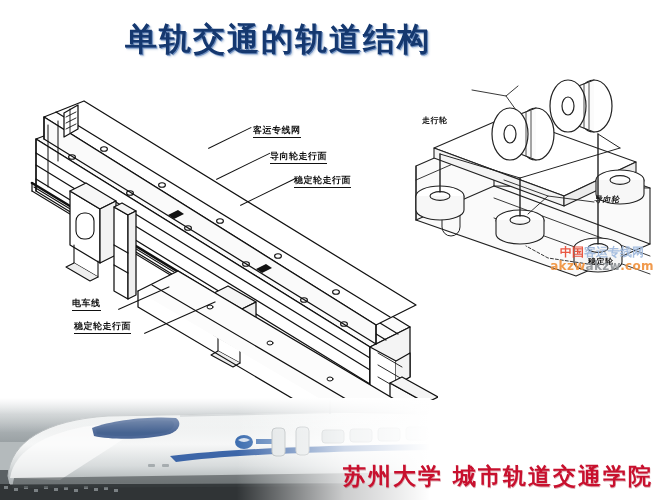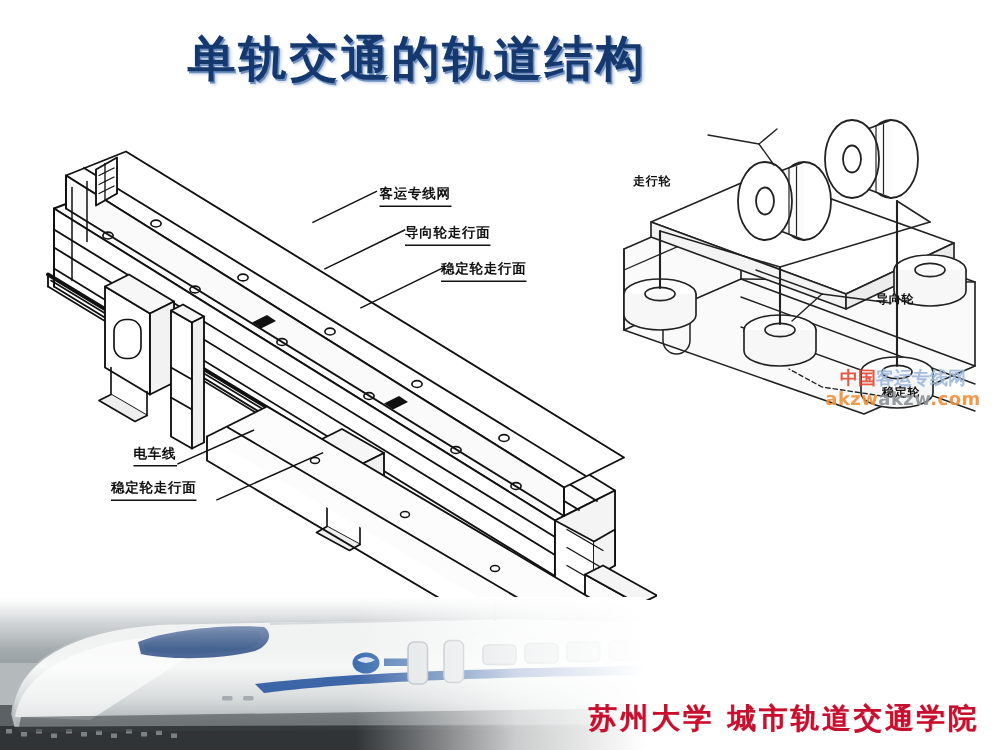--- a/index.html
+++ b/index.html
@@ -91,21 +91,21 @@
        #b9bfc1 0%, #cfd4d5 18%, #e7eaea 40%, #f2f3f3 60%,
        #8f9698 78%, #4d5254 88%, #2c3032 100%);
   }
 
   
   #footer {
     position: absolute;
     right: 14px;
     bottom: 8px;
     font-family: "DejaVu Serif", "Liberation Serif", serif;
-    font-size: 19px;
+    font-size: 23px;
     font-weight: bold;
     color: #c8102e;
     letter-spacing: 2px;
     white-space: nowrap;
     text-shadow: .5px .5px 0 rgba(160,20,40,.35);
   }
 
   
   #watermark {
     position: absolute;
@@ -254,21 +254,21 @@
     <div class="lbl" style="left:235px; top:30px;">客运专线网</div>
     <div class="leader" style="left:190px; top:53px; width:48px; transform:rotate(-26deg);"></div>
 
     <div class="lbl" style="left:252px; top:56px;">导向轮走行面</div>
     <div class="leader" style="left:198px; top:84px; width:60px; transform:rotate(-26deg);"></div>
 
     <div class="lbl" style="left:276px; top:80px;">稳定轮走行面</div>
     <div class="leader" style="left:222px; top:110px; width:62px; transform:rotate(-26deg);"></div>
 
     
-    <div class="lbl" style="left:71px; top:203px;">电车线</div>
+    <div class="lbl" style="left:54px; top:203px;">电车线</div>
     <div class="leader" style="left:100px; top:214px; width:56px; transform:rotate(-24deg);"></div>
 
     <div class="lbl" style="left:56px; top:226px;">稳定轮走行面</div>
     <div class="leader" style="left:126px; top:238px; width:78px; transform:rotate(-24deg);"></div>
   </div>
 
   <div id="rightdraw">
     <svg width="262" height="215" viewBox="0 0 262 215">
       <g fill="none" stroke="#222" stroke-width="1.1" stroke-linejoin="round" stroke-linecap="round">
 
@@ -341,21 +341,21 @@
         <path d="M108,28 L118,42" stroke-width=".9"></path>
 
         <path d="M196,134 L150,128 L130,146" stroke-width=".9"></path>
         <path d="M150,128 L106,112" stroke-width=".9"></path>
 
         <path d="M190,196 L150,190 L128,178" stroke-width=".9" stroke-dasharray="3 2"></path>
       </g>
     </svg>
 
     <div class="lbl plain sm" style="left:24px; top:14px;margin-top:33px;">走行轮</div>
-    <div class="lbl plain sm" style="left:186px; top:126px;">导向轮</div>
+    <div class="lbl plain sm" style="left:196px; top:126px;font-style:italic;">导向轮</div>
     <div class="lbl plain sm" style="left:190px; top:188px;">稳定轮</div>
   </div>
 
   <div id="watermark">
     <div class="wm-cn">
       <span class="r">中国</span><span class="b">客运专线网</span>
     </div>
     <div class="wm-url">
       <span class="o">akzw</span><span class="g">akzw</span><span class="o2">.com</span>
     </div>

